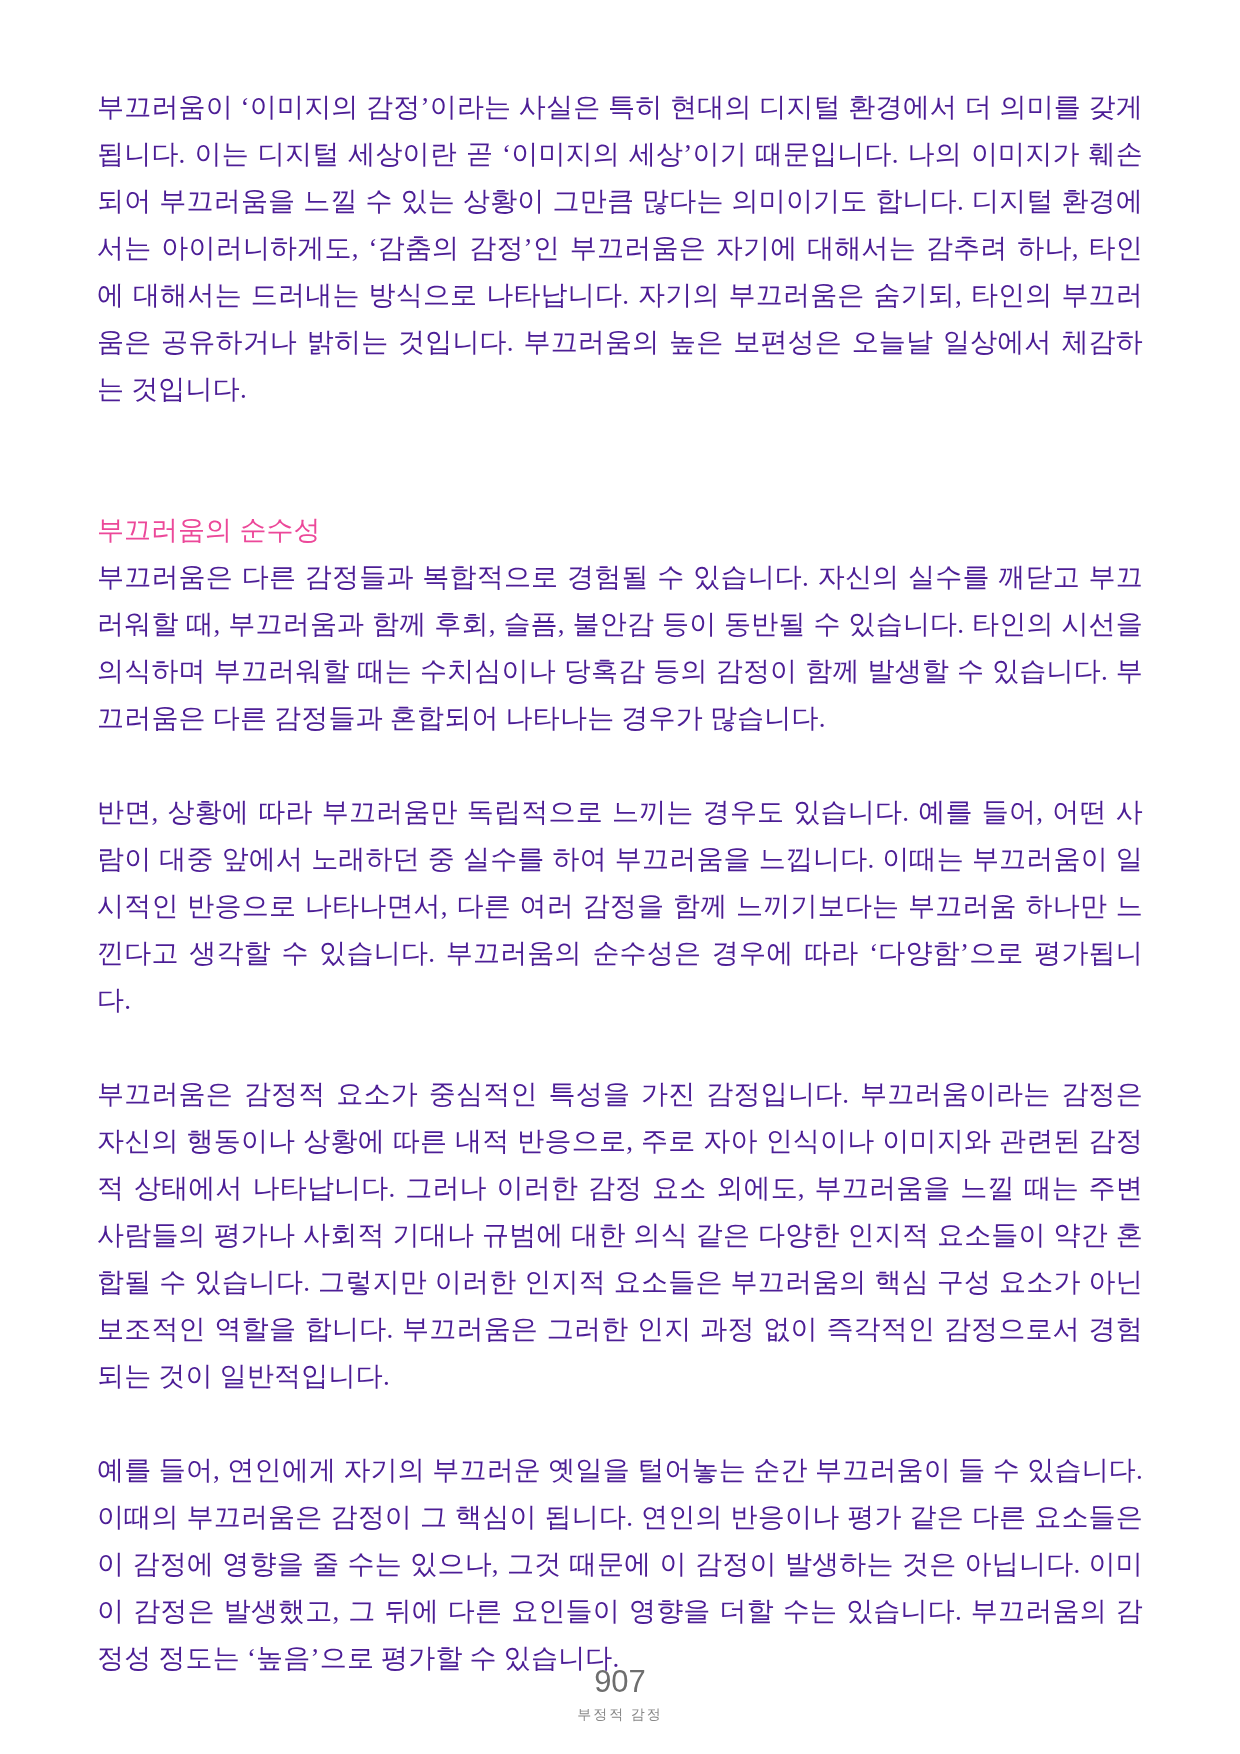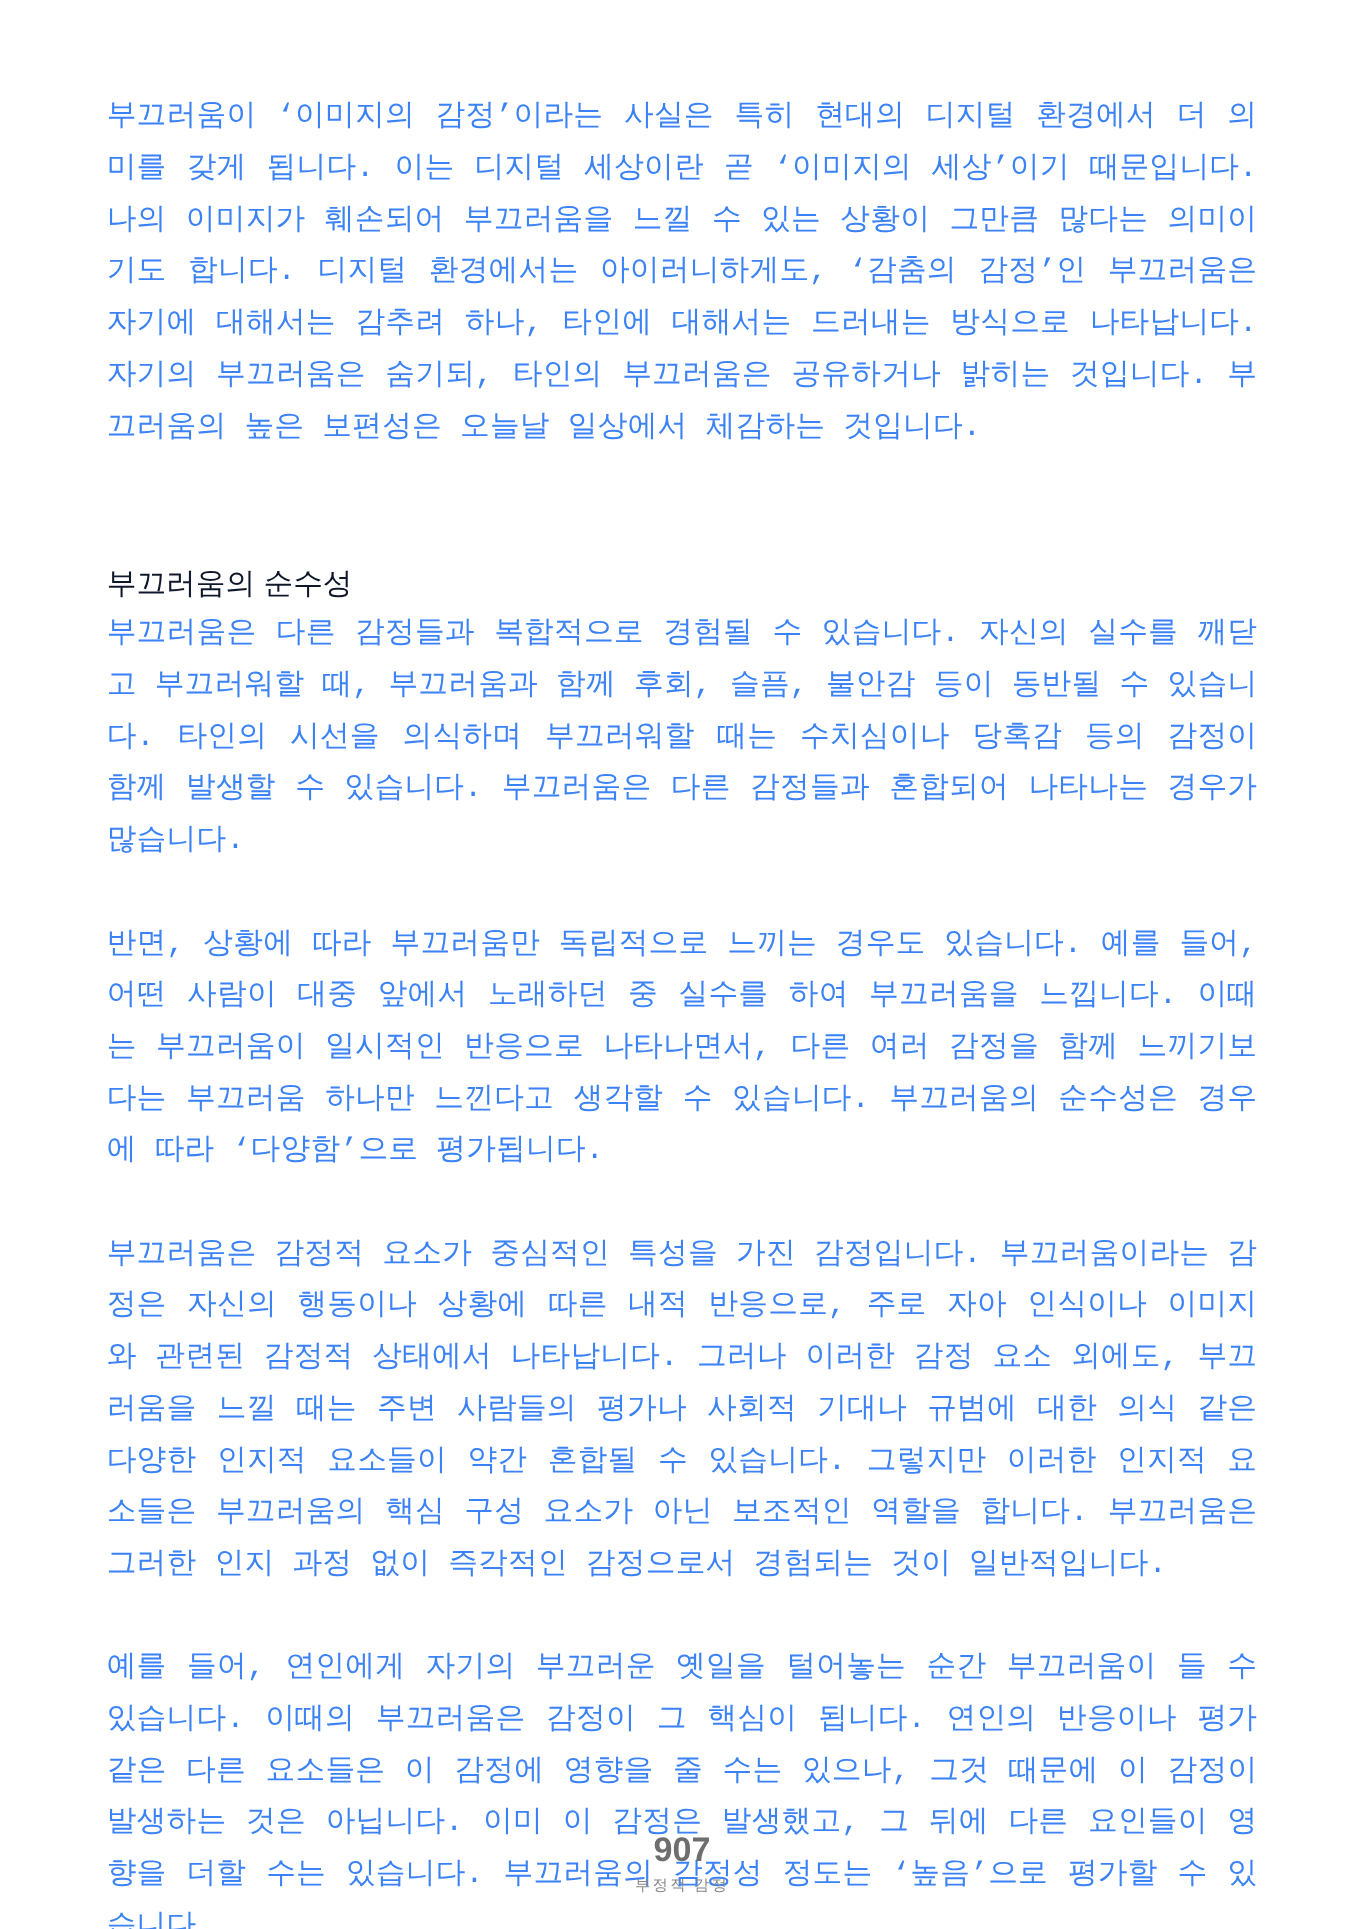--- a/index.html
+++ b/index.html
@@ -15,53 +15,53 @@
     overflow: hidden;
   }
   .content {
     position: absolute;
     left: 97px;
     top: 84px;
     width: 1046px;
   }
   .body-paragraph {
     margin: 0 0 47px 0;
-    font-family: Liberation Mono, monospace;
+    font-family: Liberation Serif, serif;
     font-size: 27px;
     line-height: 47px;
-    color: #3b82f6;
+    color: #4c1d95;
     text-align: justify;
     word-break: break-all;
     letter-spacing: 0.2px;
   }
   .section-heading {
     margin: 94px 0 0 0;
     font-family: "Liberation Sans", "DejaVu Sans", sans-serif;
     font-size: 27px;
     line-height: 47px;
     font-weight: 500;
-    color: #0f172a;
+    color: #ec4899;
     text-align: left;
   }
   .section-heading + .body-paragraph {
     margin-top: 0;
   }
   .footer {
     position: absolute;
     left: 0;
     bottom: 28px;
     width: 1240px;
     text-align: center;
   }
   .page-number {
     font-family: "Liberation Sans", "DejaVu Sans", sans-serif;
     font-size: 31px;
     line-height: 36px;
     color: #6e6e6e;
-    font-weight: 700;
+    font-weight: 400;
   }
   .footer-chapter {
     margin-top: 4px;
     font-family: "Liberation Serif", "DejaVu Serif", serif;
     font-size: 14px;
     line-height: 22px;
     color: #878787;
     letter-spacing: 2px;
   }
 </style>

